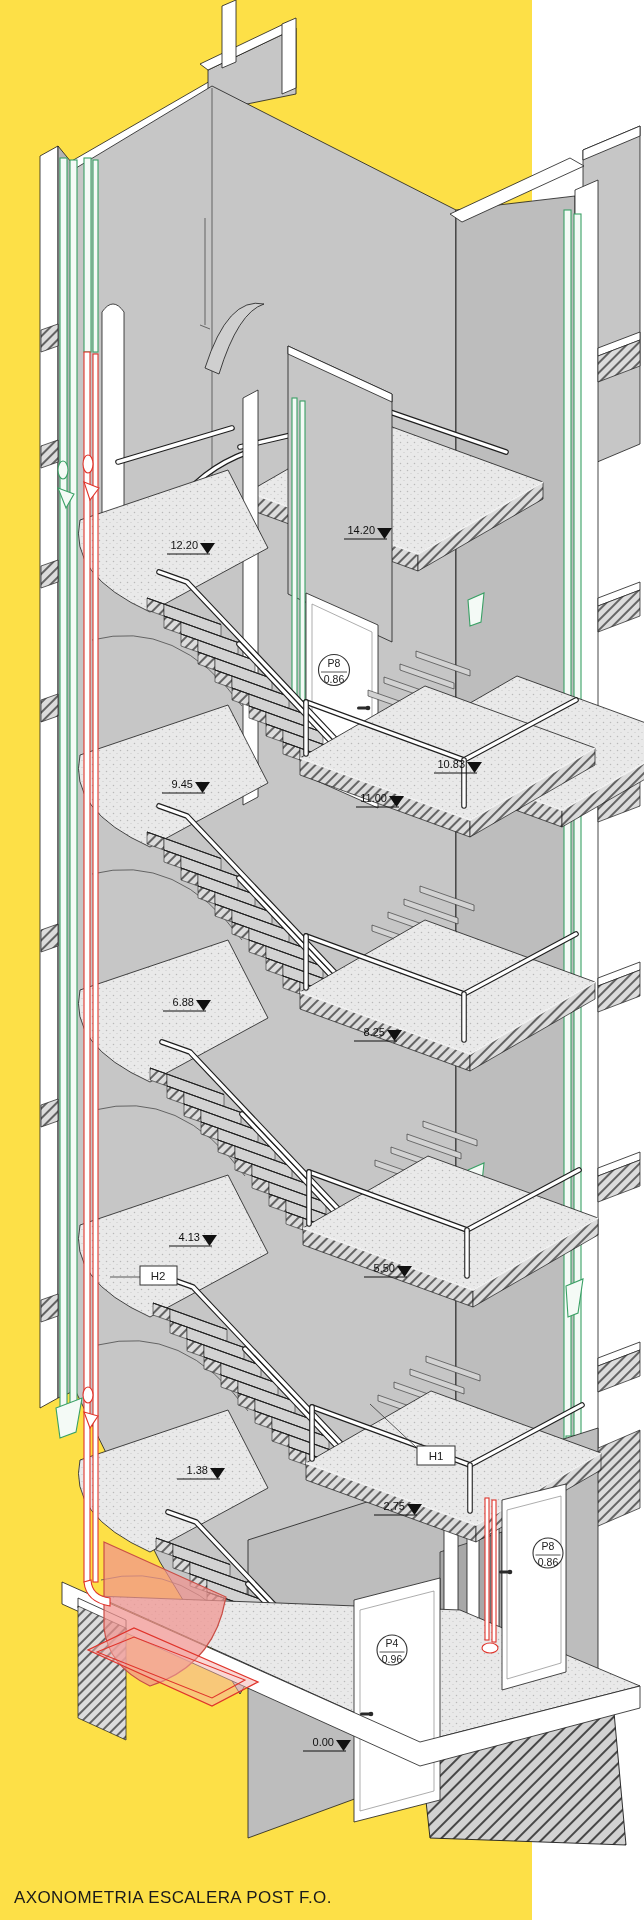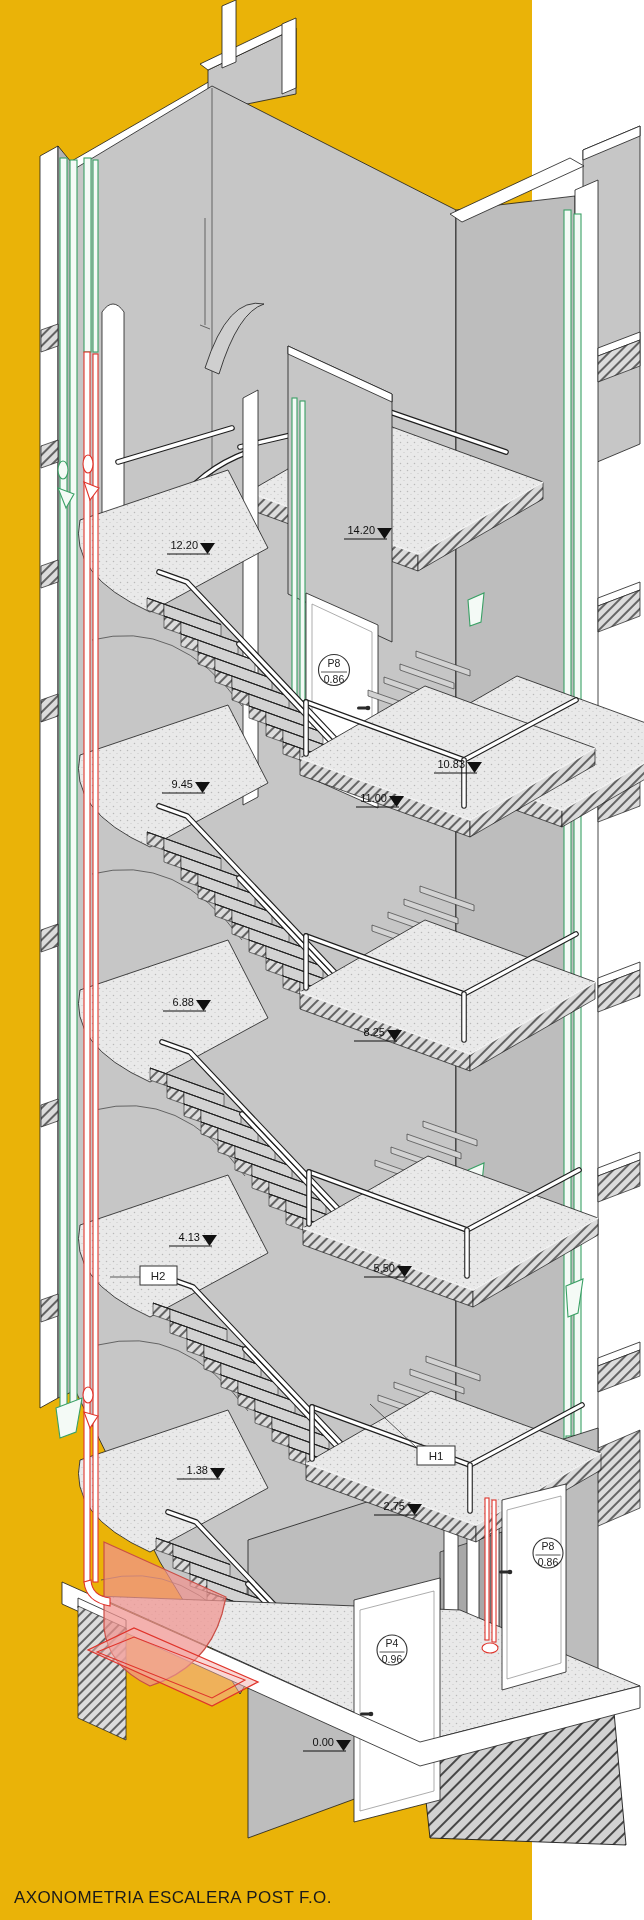--- a/index.html
+++ b/index.html
@@ -1,16 +1,16 @@
 <!DOCTYPE html>
 <html style="--green: #3aa065; --red: #e0342b; --pink: #f0938f;"><head>
 <meta charset="utf-8">
 <style>
   html,body{margin:0;padding:0;background:#fff;width:644px;height:1920px;overflow:hidden}
-  #stage{position:relative;width:532px;height:1920px;background:#eab308}
+  #stage{position:relative;width:532px;height:1920px;background:#fde047}
   svg{position:absolute;left:0;top:0}
   .wall{fill:#c6c6c6;stroke:#1b1b1b;stroke-width:.8;stroke-linejoin:round}
   .wallDark{fill:#bdbdbd;stroke:#1b1b1b;stroke-width:.8;stroke-linejoin:round}
   .wallEdge{fill:#b3b3b3;stroke:#1b1b1b;stroke-width:.8}
   .wallLight{fill:#cfcfcf;stroke:#1b1b1b;stroke-width:.8}
   .wallWhite{fill:#ffffff;stroke:#1b1b1b;stroke-width:.8;stroke-linejoin:round}
   .stip{fill:url(#stip);stroke:#1b1b1b;stroke-width:.8;stroke-linejoin:round}
   .hatch{fill:url(#hat);stroke:#1b1b1b;stroke-width:.7}
   .hatchF{fill:url(#hatF);stroke:#1b1b1b;stroke-width:.9}
   .riser{fill:#d2d2d2;stroke:#1b1b1b;stroke-width:.55}

